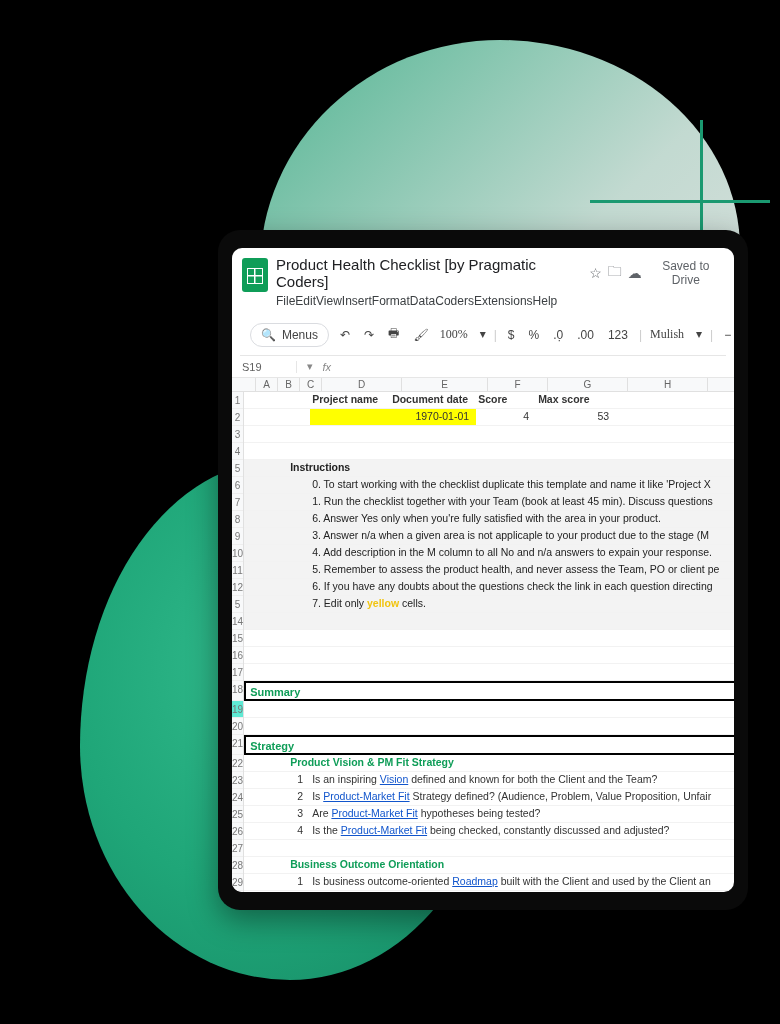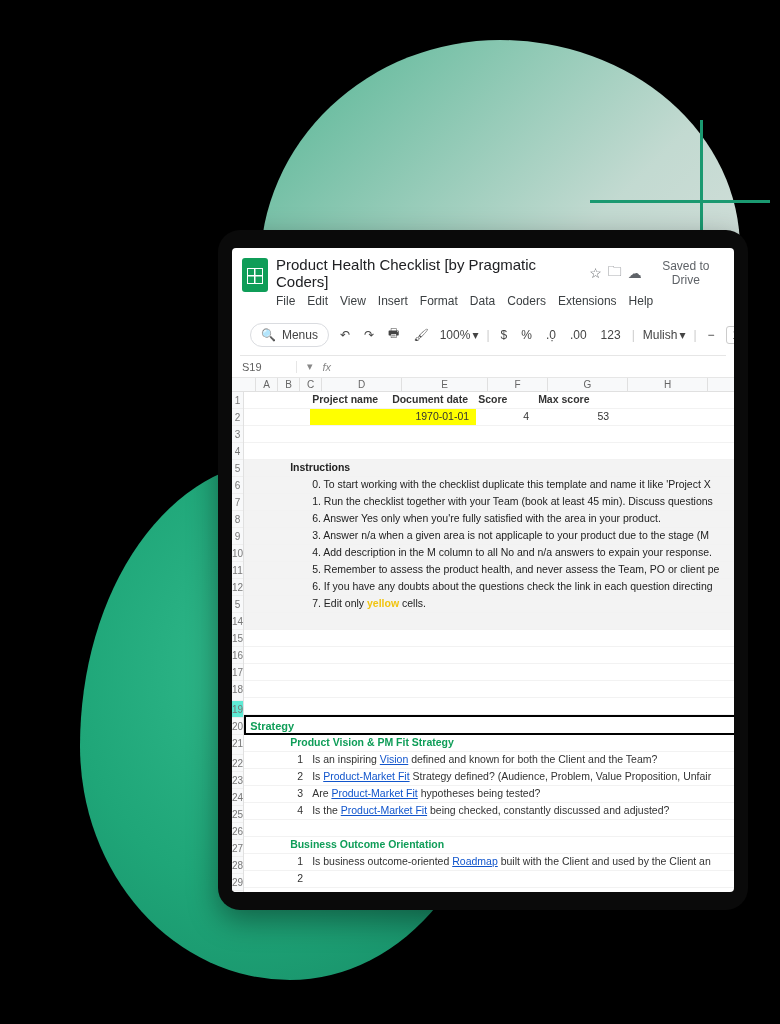--- a/index.html
+++ b/index.html
@@ -33,21 +33,21 @@
     top: 230px; left: 218px;
     width: 530px; height: 680px;
     background: #0a0a0a;
     border-radius: 22px;
     padding: 18px 14px 18px 14px;
     box-shadow: 0 10px 30px rgba(0,0,0,0.4);
   }
   .screen {
     background: #fff;
     width: 100%; height: 100%;
-    border-radius: 4px;
+    border-radius: 10px;
     overflow: hidden;
     font-size: 11px;
     color: #333;
   }
   .titlebar { display: flex; align-items: flex-start; padding: 8px 10px 0 10px; gap: 8px; }
   .sheets-icon {
     width: 26px; height: 34px;
     background: #0f9d58;
     border-radius: 3px;
     position: relative;
@@ -59,38 +59,38 @@
     position: absolute;
     top: 10px; left: 5px; right: 5px; bottom: 8px;
     border: 1.5px solid #fff;
     background:
       linear-gradient(#fff,#fff) center/1.5px 100% no-repeat,
       linear-gradient(#fff,#fff) center/100% 1.5px no-repeat;
   }
   .title-stack { flex: 1; }
   .doc-title-row { display: flex; align-items: center; gap: 6px; }
   .doc-title { font-size: 15px; color: #202124; }
-  .menubar { display: flex; gap: 12px; margin-top: 4px; color: #3c4043; font-size: 12px; }
+  .menubar { display: flex; margin-top: 4px; color: #3c4043; font-size: 12px; }
   .menubar span { cursor: default; }
   .title-badge { font-size: 12px; color: #5f6368; text-align: center; }
   .star-icon, .history-icon, .cloud-icon { color: #5f6368; font-size: 14px; }
 
   .toolbar {
     display: flex; align-items: center; gap: 8px;
     padding: 8px 10px; margin: 6px 8px 0 8px;
     border-bottom: 1px solid #e6e6e6;
     font-size: 12px; color: #444;
   }
   .tb-chip {
     border: 1px solid #dadce0; border-radius: 16px;
     padding: 4px 10px; display: flex; align-items: center; gap: 6px;
   }
   .tb-sep { color: #ccc; }
   .tb-btn { padding: 2px 3px; }
-  .zoom { display:flex; align-items:center; gap:2px; }
+  .zoom { display:flex; align-items:center; gap:12px;font-family:Liberation Serif, serif; }
 
   .namebox { display: flex; align-items: center; padding: 4px 10px; border-bottom: 1px solid #e6e6e6; gap: 10px; font-size: 11px; }
   .nb-cell { width: 55px; border-right: 1px solid #e6e6e6; color: #606060; }
   .nb-fx { color: #888; font-style: italic; }
 
   .sheet { position: relative; font-size: 10.5px; }
   .col-headers { display: flex; background: #f8f9fa; border-bottom: 1px solid #e0e0e0; }
   .rownum-col { width: 24px; border-right: 1px solid #e0e0e0; }
   .ch { border-right: 1px solid #e0e0e0; text-align: center; color: #666; font-size: 10px; padding: 1px 0;}
   .ch-a{width:22px}.ch-b{width:22px}.ch-c{width:22px}.ch-d{width:80px}.ch-e{width:86px}.ch-f{width:60px}.ch-g{width:80px}.ch-h{width:80px}
@@ -314,20 +314,23 @@
               <div class="c c-c"></div>
             <div class="c instr-text" style="width:430px">
               <span>7. Edit only </span><span class="yellow-word">yellow</span><span> cells.</span>
             </div>
           </div>
           <div class="row grey-bg"></div>
           <div class="row"></div>
           <div class="row"></div>
           <div class="row"></div>
 
+          <div class="row tall" style="position:relative">
+            <div class="section-box">Summary</div>
+          </div>
           <div class="row"></div>
           <div class="row"></div>
 
           <div class="row tall" style="position:relative">
             <div class="section-box">Strategy</div>
           </div>
 
           <div class="row">
               <div class="c c-a"></div>
               <div class="c c-b"></div>

